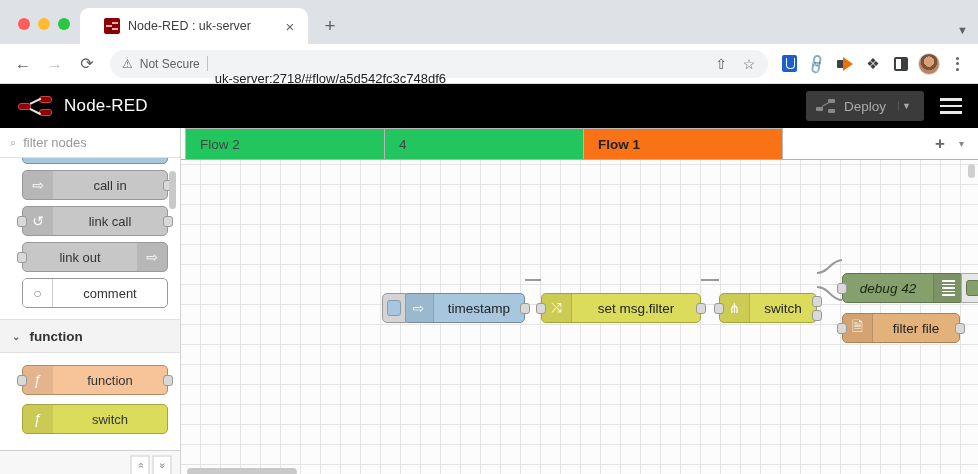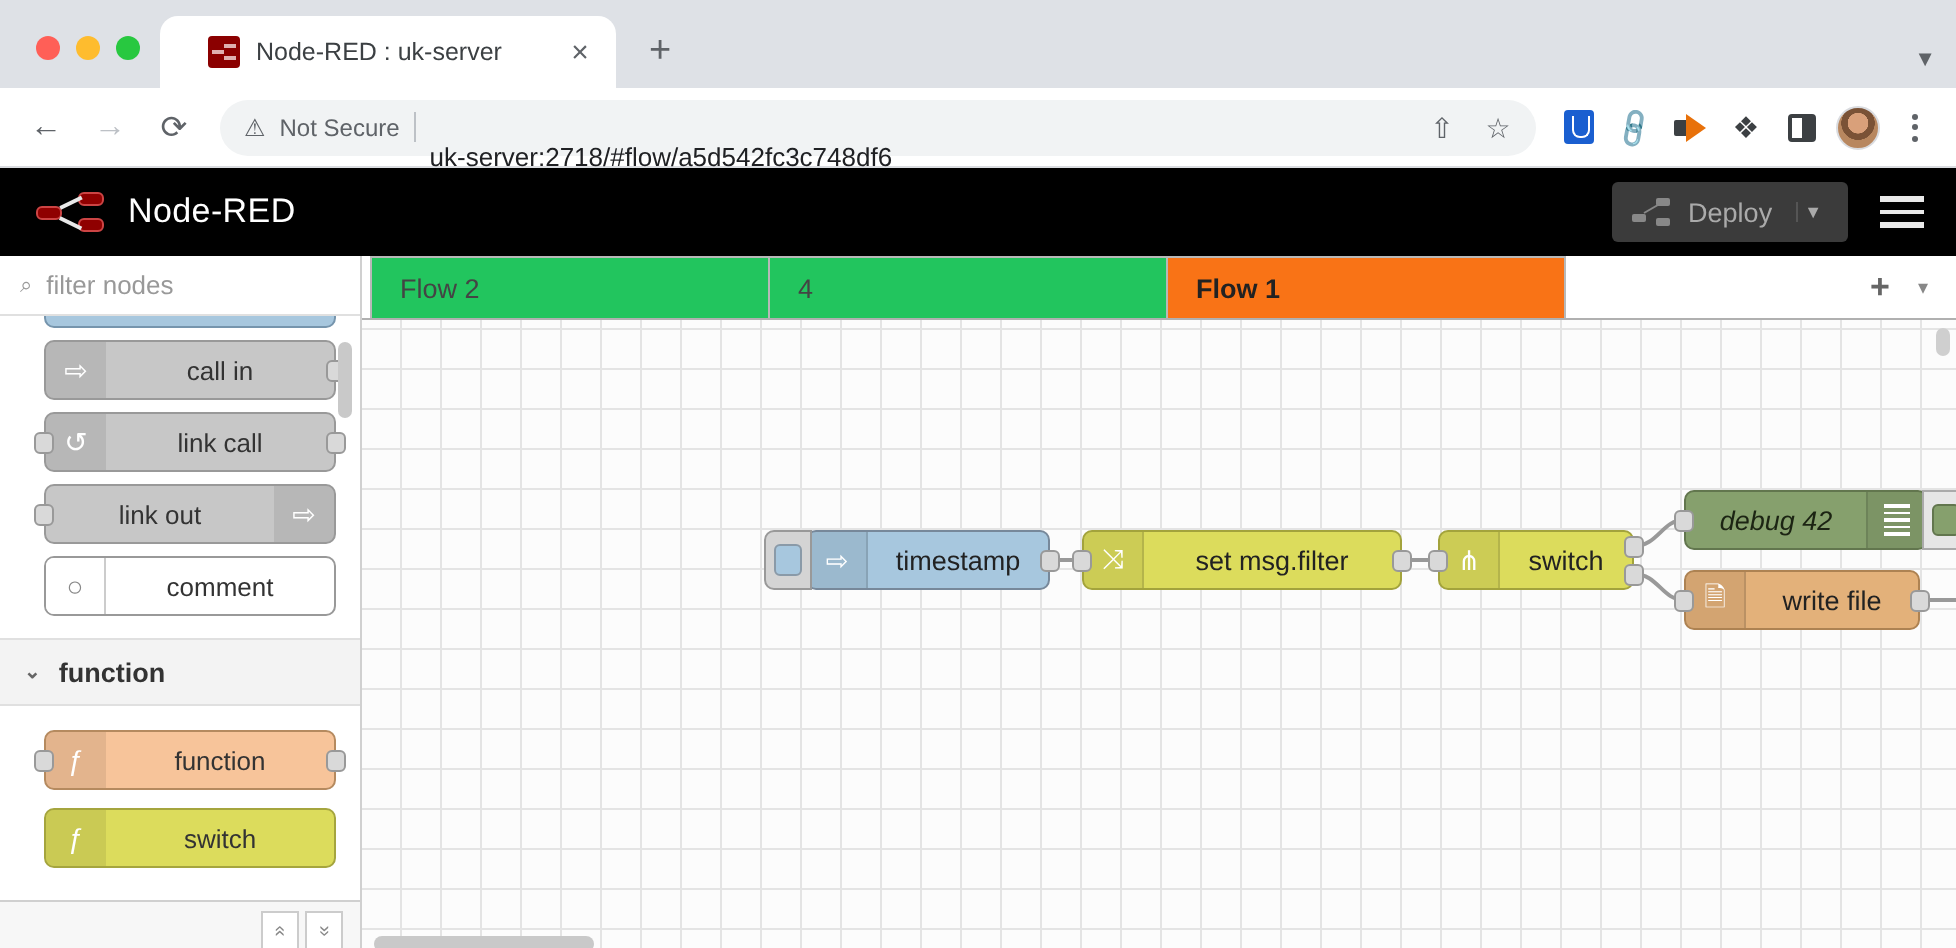--- a/index.html
+++ b/index.html
@@ -232,21 +232,21 @@
     background-image:
       linear-gradient(to right, #e4e4e4 1px, transparent 1px),
       linear-gradient(to bottom, #e4e4e4 1px, transparent 1px);
     background-size: 20px 20px;
     background-position: -1px 4px;
   }
 
   .node {
     position: absolute; height: 30px; border-radius: 5px;
     border: 1px solid #999; display: flex; align-items: center;
-    font-size: 13.5px; color: #222;
+    font-size: 13.5px; color: #222; margin-top: 28px;
   }
   .node .nico {
     width: 30px; align-self: stretch; flex: 0 0 30px;
     border-radius: 4px 0 0 4px;
     background: rgba(0,0,0,.07); border-right: 1px solid rgba(0,0,0,.12);
     display: flex; align-items: center; justify-content: center;
     color: #fff;
   }
   .node .nico.right {
     order: 3; border-radius: 0 4px 4px 0;
@@ -502,21 +502,21 @@
             </span>
         </span>
         <span class="port" style="left:-6px;top:9px;"></span>
         <span class="debug-btn">
             <i></i>
           </span>
       </div>
 
       <div class="node n-tan" style="left:661px;top:125px;width:118px;">
         <span class="nico">🗎</span>
-        <span class="nlabel">write file</span>
+        <span class="nlabel">filter file</span>
         <span class="port" style="left:-6px;top:9px;"></span>
         <span class="port" style="right:-6px;top:9px;"></span>
       </div>
 
       <div class="canvas-hscroll"></div>
       <div class="canvas-vscroll"></div>
     </div>
   </div>
 </div>
 

